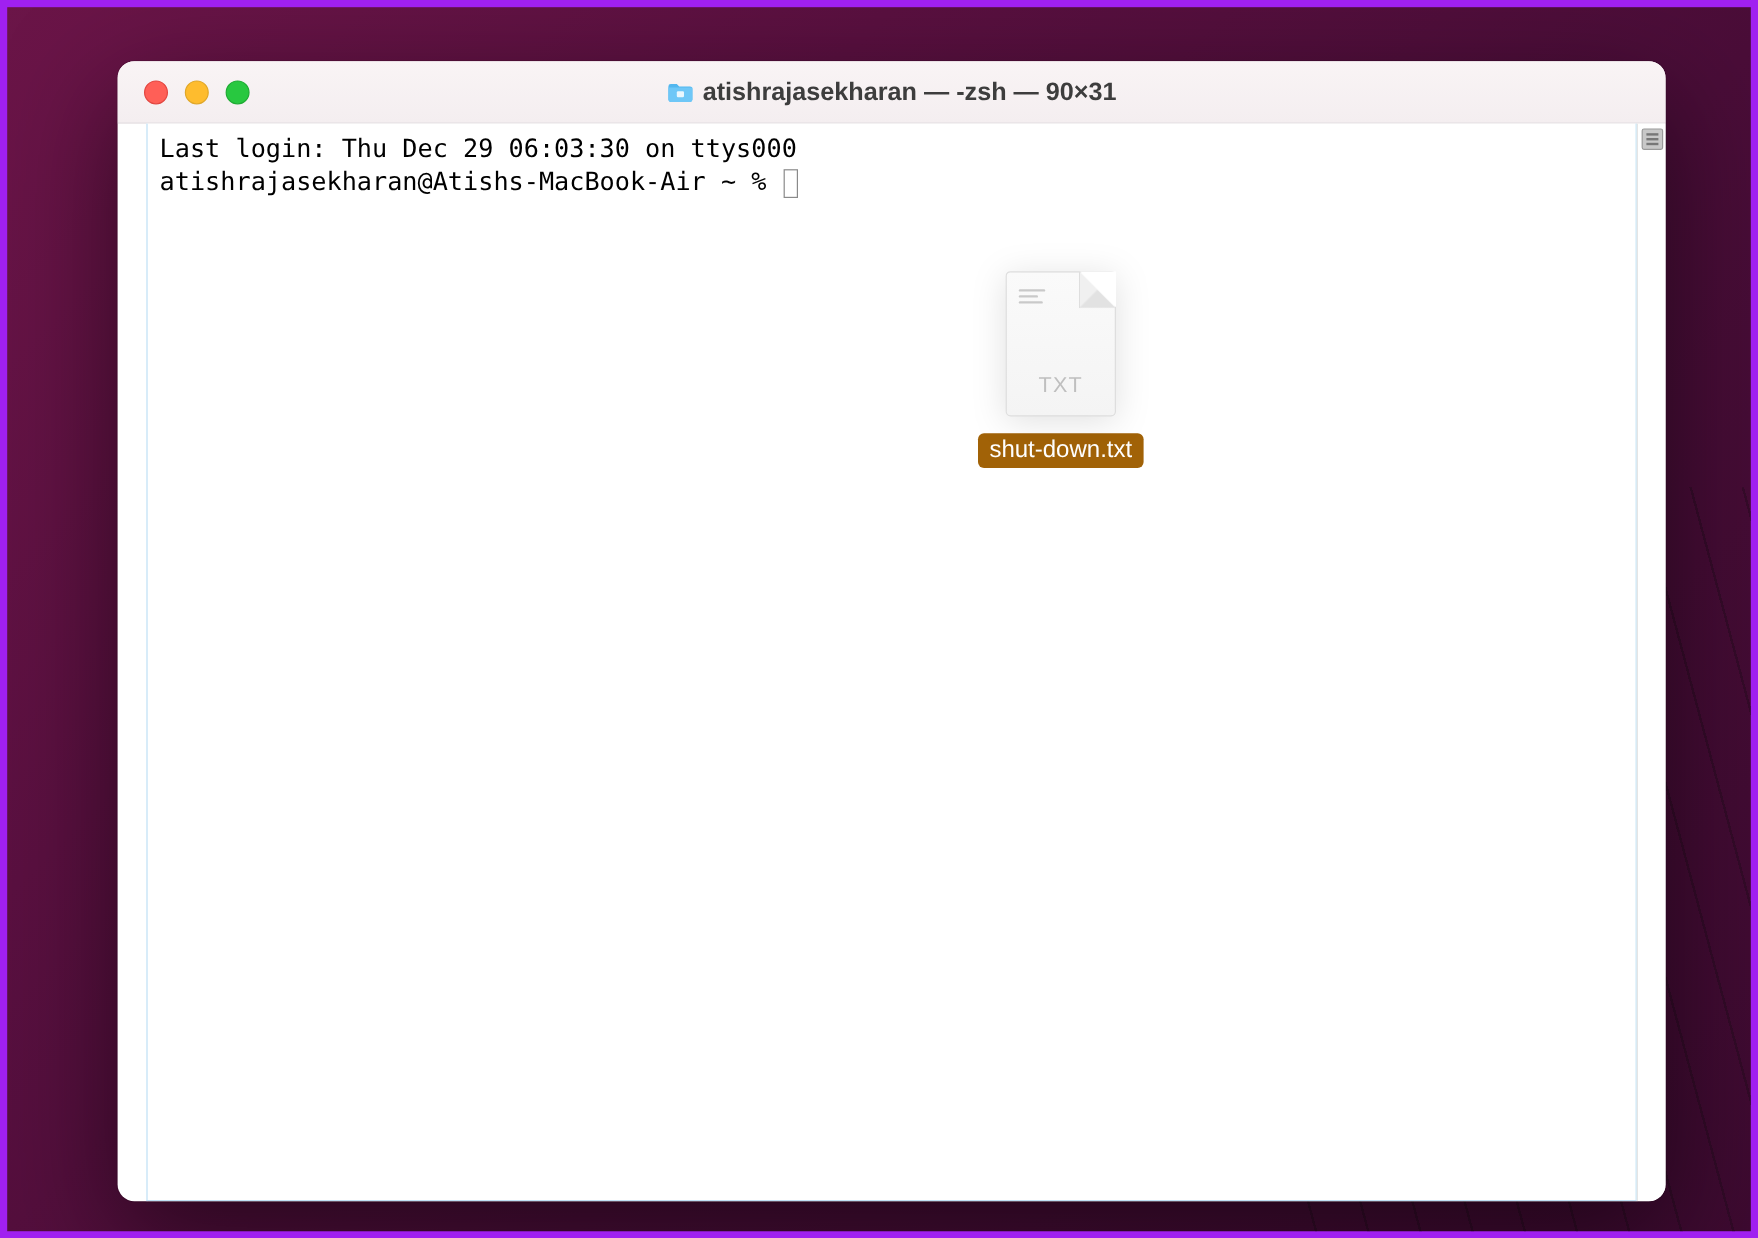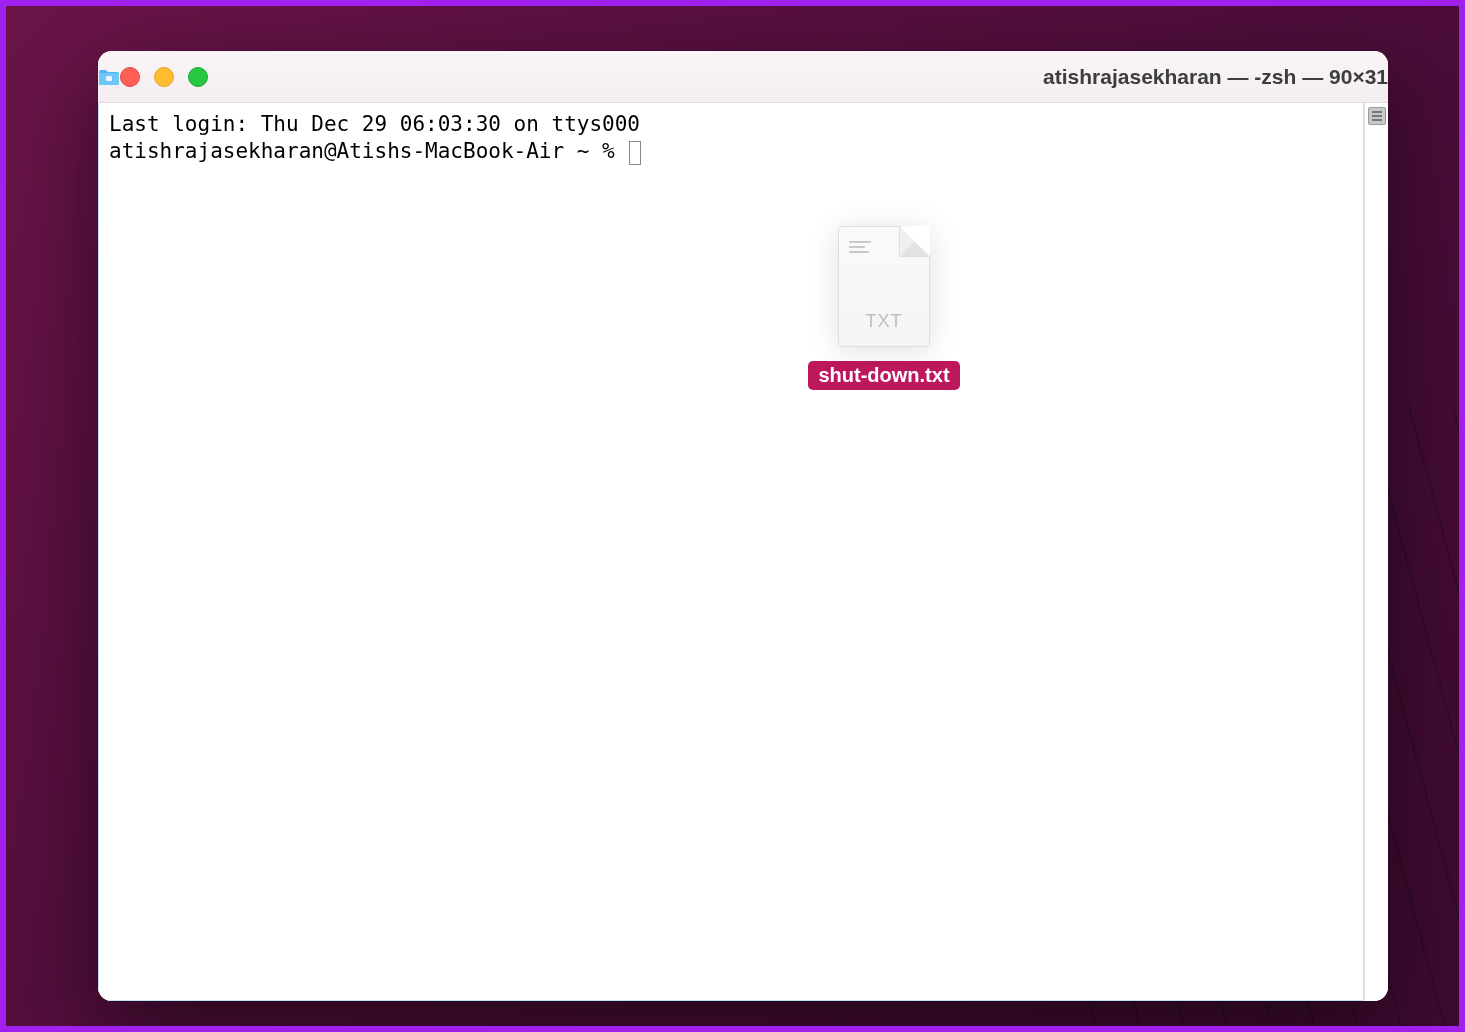--- a/index.html
+++ b/index.html
@@ -63,37 +63,38 @@
     }
     .tl-close { background: #ff5f57; border: 1px solid #e24640; }
     .tl-min   { background: #febc2e; border: 1px solid #e0a728; }
     .tl-max   { background: #28c840; border: 1px solid #1fab34; }
     .title-center {
       position: absolute;
       left: 0; right: 0;
       text-align: center;
       display: flex;
       align-items: center;
-      justify-content: space-between;
+      justify-content: center;
       gap: 8px;
       pointer-events: none;
     }
     .folder-icon {
       width: 22px; height: 18px;
       display: inline-block;
     }
     .window-title {
       font-size: 21px;
       font-weight: 700;
       color: #3d3d3d;
     }
     .terminal-body {
       flex: 1;
       position: relative;
       display: flex;
+      padding-left: 24px;
     }
     .terminal-content {
       flex: 1;
       padding: 8px 10px;
       font-family: "SF Mono", "Menlo", "Monaco", "Consolas", monospace;
       font-size: 21px;
       line-height: 1.3;
       color: #000;
       white-space: pre;
       position: relative;
@@ -203,24 +204,24 @@
       bottom: 14px;
       left: 0; right: 0;
       text-align: center;
       font-size: 18px;
       font-weight: 500;
       letter-spacing: 1px;
       color: #bfbfbf;
     }
     .file-name-badge {
       margin-top: 14px;
-      background: #be185d;
+      background: #a16207;
       color: #fff;
       font-size: 20px;
-      font-weight: 700;
+      font-weight: 400;
       padding: 3px 10px;
       border-radius: 5px;
       white-space: nowrap;
     }
   </style>
 </head>
 <body>
 
 <div class="terminal-window">
 

